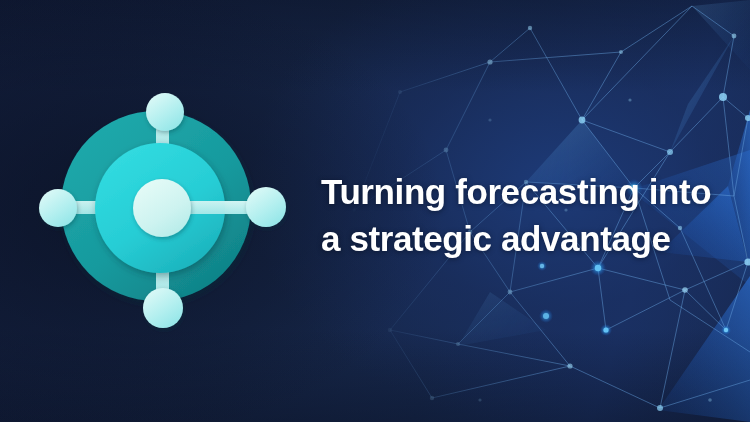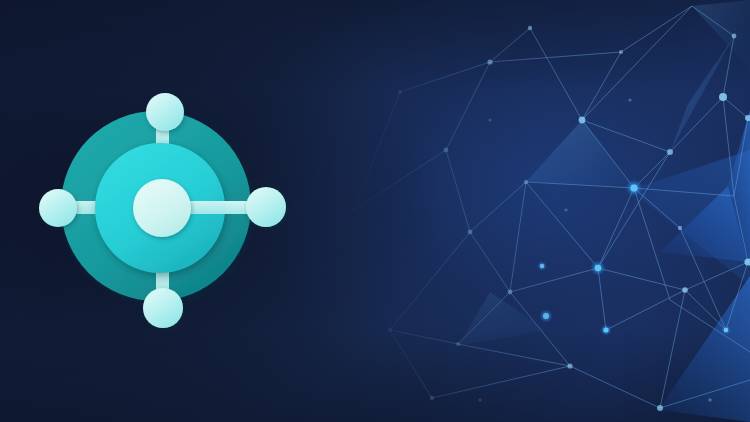--- a/index.html
+++ b/index.html
@@ -255,14 +255,18 @@
 
       <circle cx="136" cy="132" r="29" fill="url(#centerG)" filter="url(#tinyShadow)"></circle>
 
       <circle cx="139" cy="36" r="19" fill="url(#nodeG)" filter="url(#tinyShadow)"></circle>
       <circle cx="240" cy="131" r="20" fill="url(#nodeG)" filter="url(#tinyShadow)"></circle>
       <circle cx="137" cy="232" r="20" fill="url(#nodeG)" filter="url(#tinyShadow)"></circle>
       <circle cx="32" cy="132" r="19" fill="url(#nodeG)" filter="url(#tinyShadow)"></circle>
     </svg>
   </div>
 
+  <div class="headline">
+    <span class="line">Turning forecasting into</span>
+    <span class="line">a strategic advantage</span>
+  </div>
 
 </div>
 
 </body></html>

